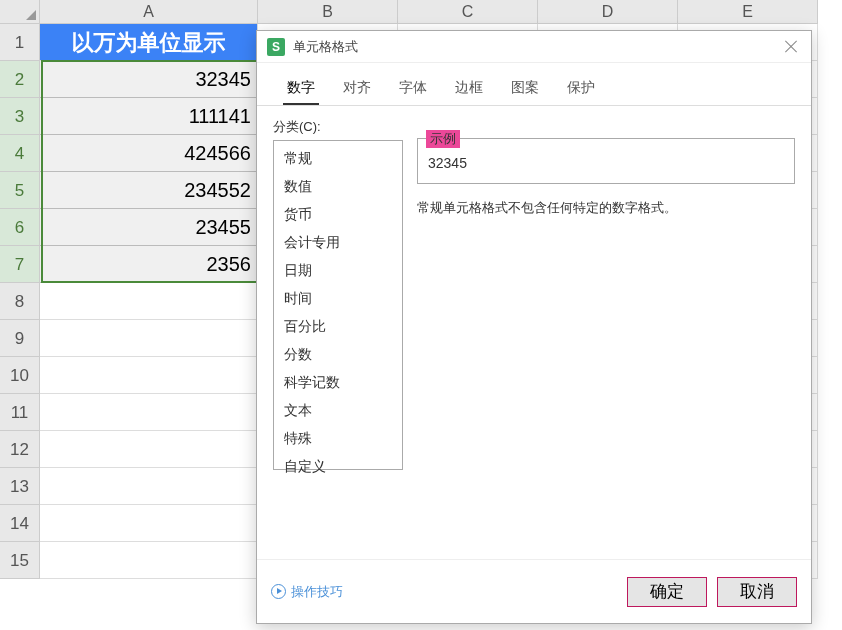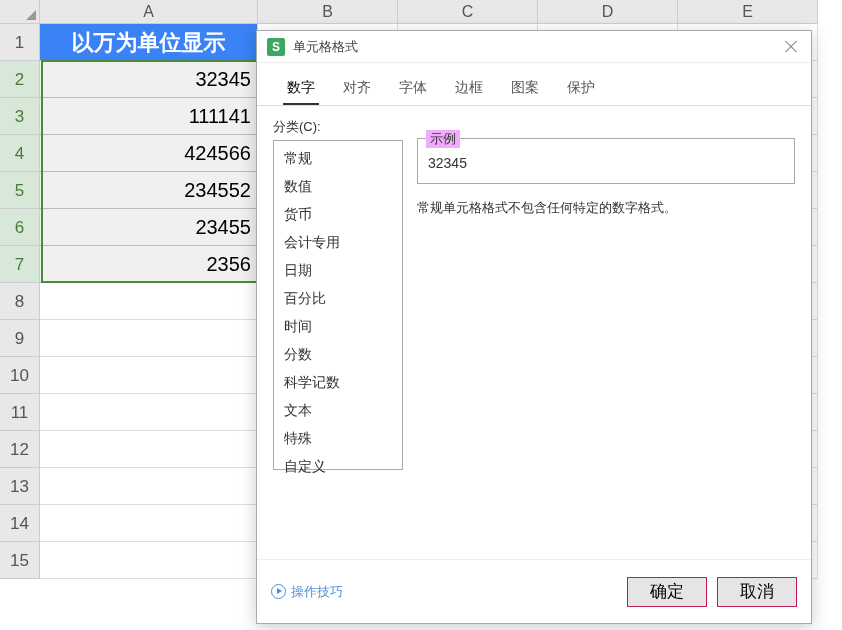--- a/index.html
+++ b/index.html
@@ -224,21 +224,21 @@
       padding: 16px 10px 12px;
       font-size: 14px;
       color: #333;
       position: relative;
       margin-bottom: 14px;
     }
     .example-label {
       position: absolute;
       top: -9px;
       left: 8px;
-      background: #f0abfc;
+      background: #ec4899;
       padding: 0 4px;
       font-size: 13px;
     }
     .description { font-size: 13px; color: #333; line-height: 1.6; }
     
     .dialog-footer {
       position: absolute;
       bottom: 0;
       left: 0;
       right: 0;
@@ -444,22 +444,22 @@
 
   <div class="dialog-body">
     <div>
       <div class="category-label">分类(C):</div>
       <div class="category-list">
         <div class="cat-item">常规</div>
         <div class="cat-item">数值</div>
         <div class="cat-item">货币</div>
         <div class="cat-item">会计专用</div>
         <div class="cat-item">日期</div>
+        <div class="cat-item">时间</div>
         <div class="cat-item">百分比</div>
-        <div class="cat-item">时间</div>
         <div class="cat-item">分数</div>
         <div class="cat-item">科学记数</div>
         <div class="cat-item">文本</div>
         <div class="cat-item">特殊</div>
         <div class="cat-item">自定义</div>
       </div>
     </div>
     <div class="right-panel">
       <div class="example-box">
         <div class="example-label">示例</div>

